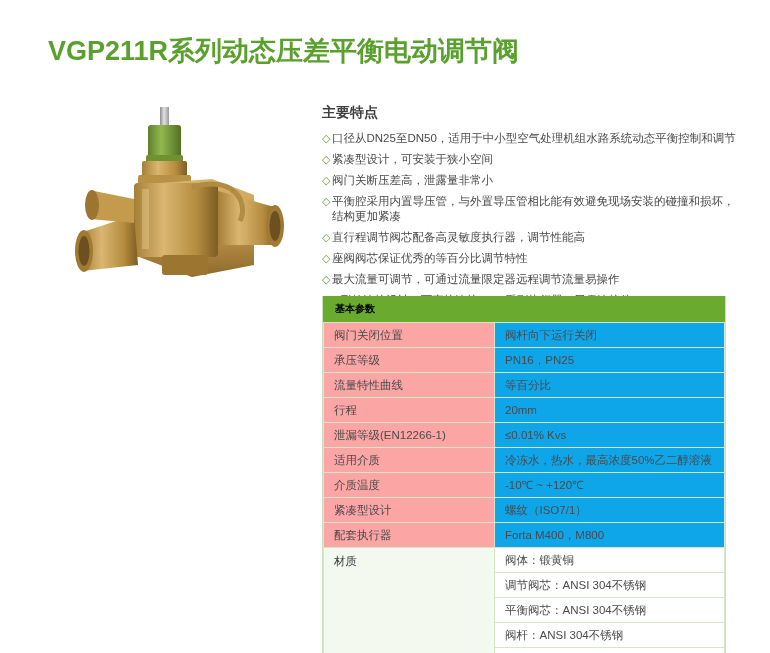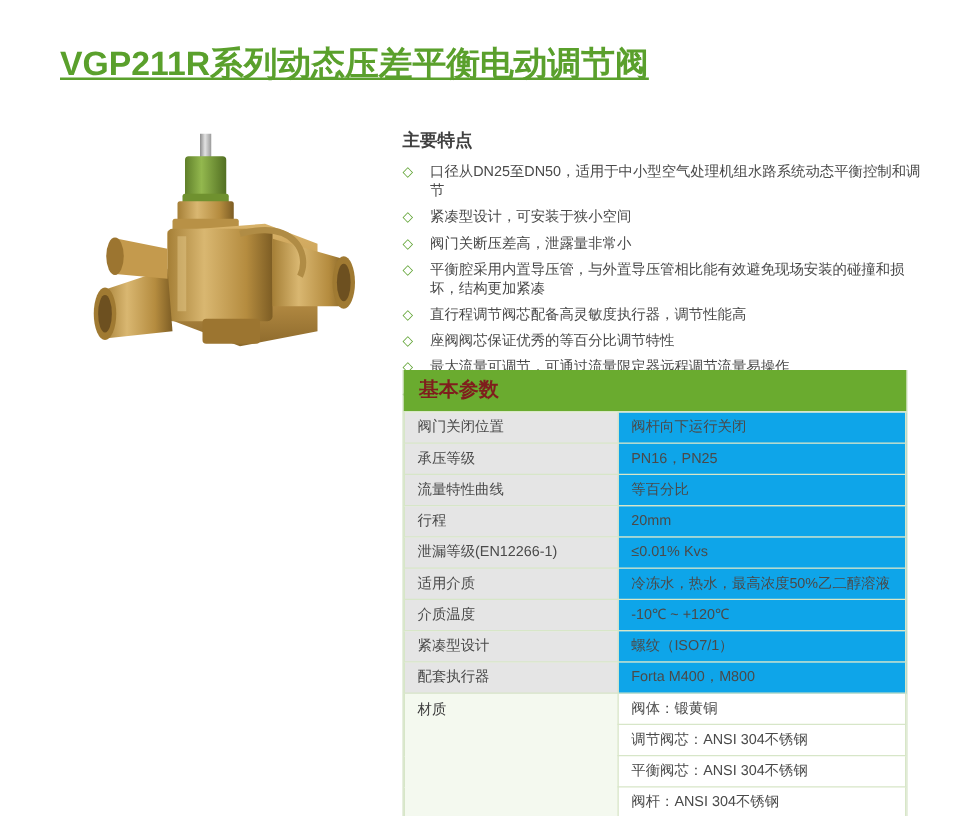--- a/index.html
+++ b/index.html
@@ -23,21 +23,20 @@
   
   .title {
     position: absolute;
     left: 48px;
     top: 33px;
     font-size: 27px;
     font-weight: bold;
     color: #5aa02c;
     letter-spacing: 0px;
     white-space: nowrap;
-    text-decoration: underline;
   }
   
   .product-image {
     position: absolute;
     left: 42px;
     top: 95px;
     width: 265px;
     height: 185px;
   }
   
@@ -63,54 +62,53 @@
   }
   .bullet {
     flex: 0 0 auto;
     width: 10px;
     color: #5aa02c;
     font-size: 11px;
     line-height: 15px;
   }
   .feature-text {
     flex: 1 1 auto;
-    margin-left: 12px;
   }
   
   .param-table {
     position: absolute;
     left: 322px;
     top: 296px;
     width: 404px;
     border: 1px solid #cfe0c0;
     border-top: none;
     box-sizing: border-box;
   }
   .param-header {
     background: #6aab2f;
-    color: #7f1d1d;
-    font-size: 16px;
+    color: #000000;
+    font-size: 10px;
     font-weight: bold;
     padding: 6px 12px;
     box-sizing: border-box;
   }
   table.params {
     width: 100%;
     border-collapse: collapse;
     font-size: 11.5px;
   }
   table.params td {
     border: 1px solid #d7e6c8;
     padding: 5px 10px;
     vertical-align: middle;
     line-height: 14px;
   }
   table.params td.label {
     width: 150px;
-    background: #e5e5e5;
+    background: #fca5a5;
     color: #4a4a4a;
   }
   table.params td.value {
     background: #0ea5e9;
     color: #4a4a4a;
   }
   table.params td.material-label {
     background: #f4f9ef;
     vertical-align: top;
     padding-top: 6px;

